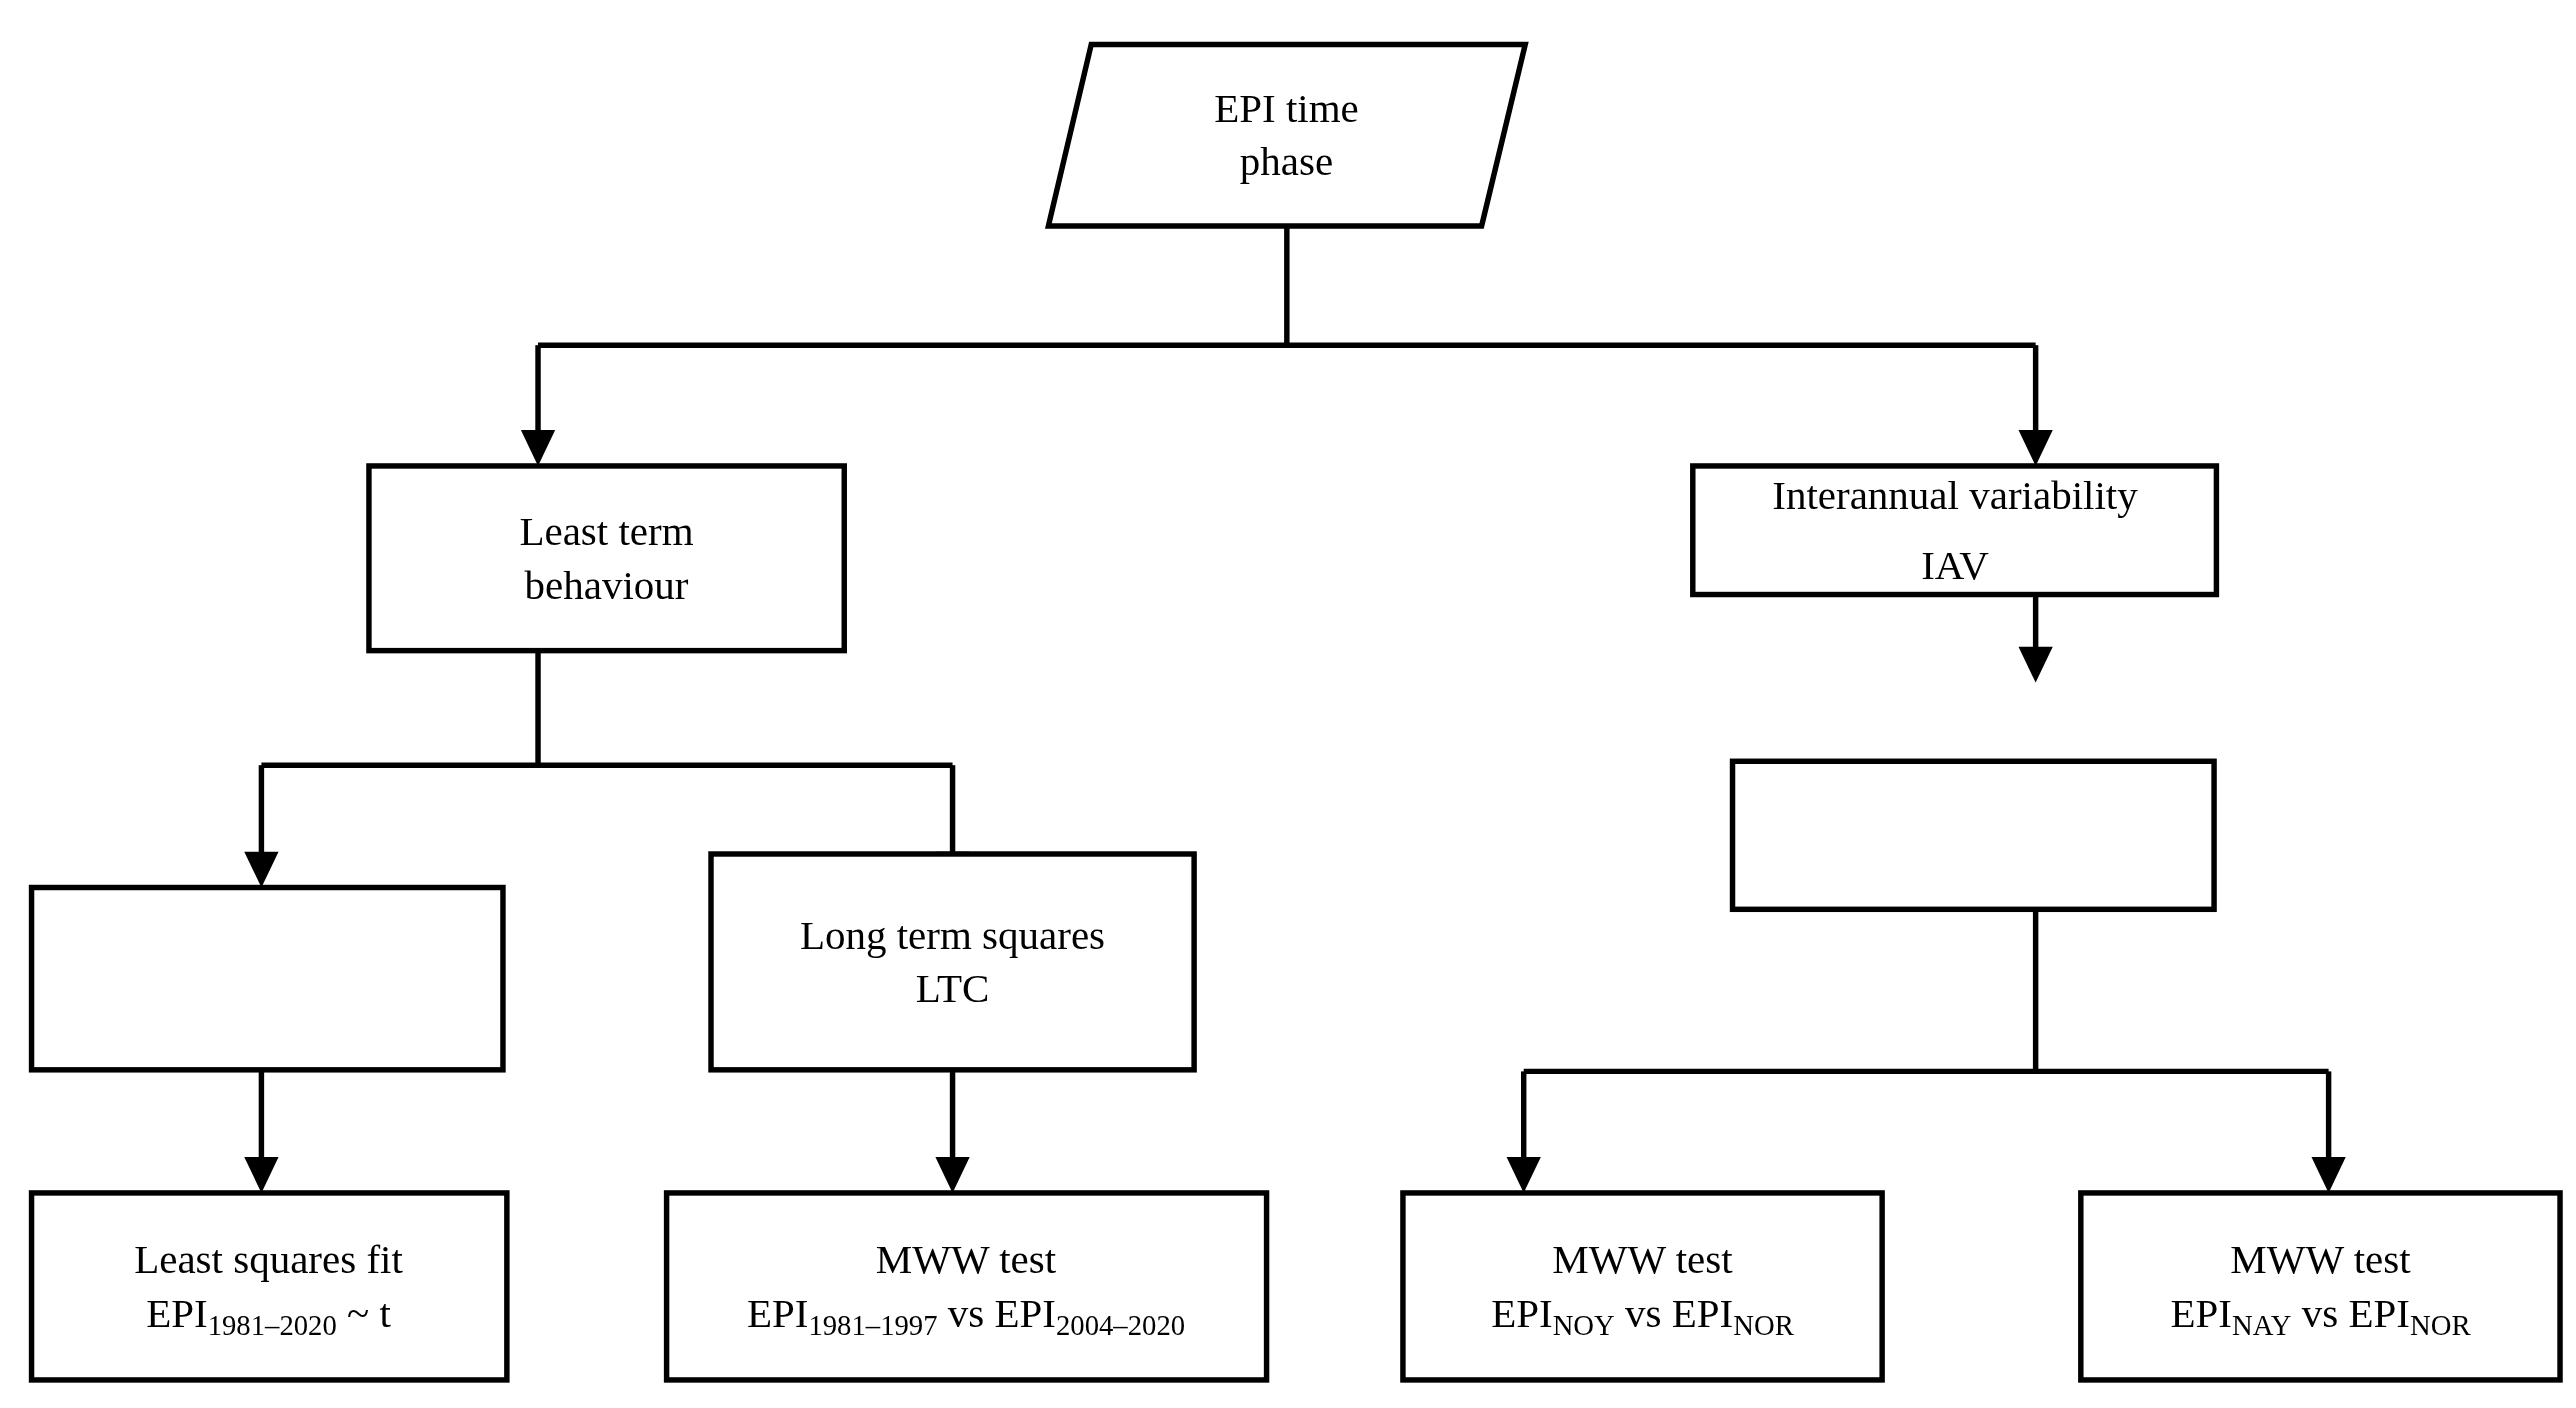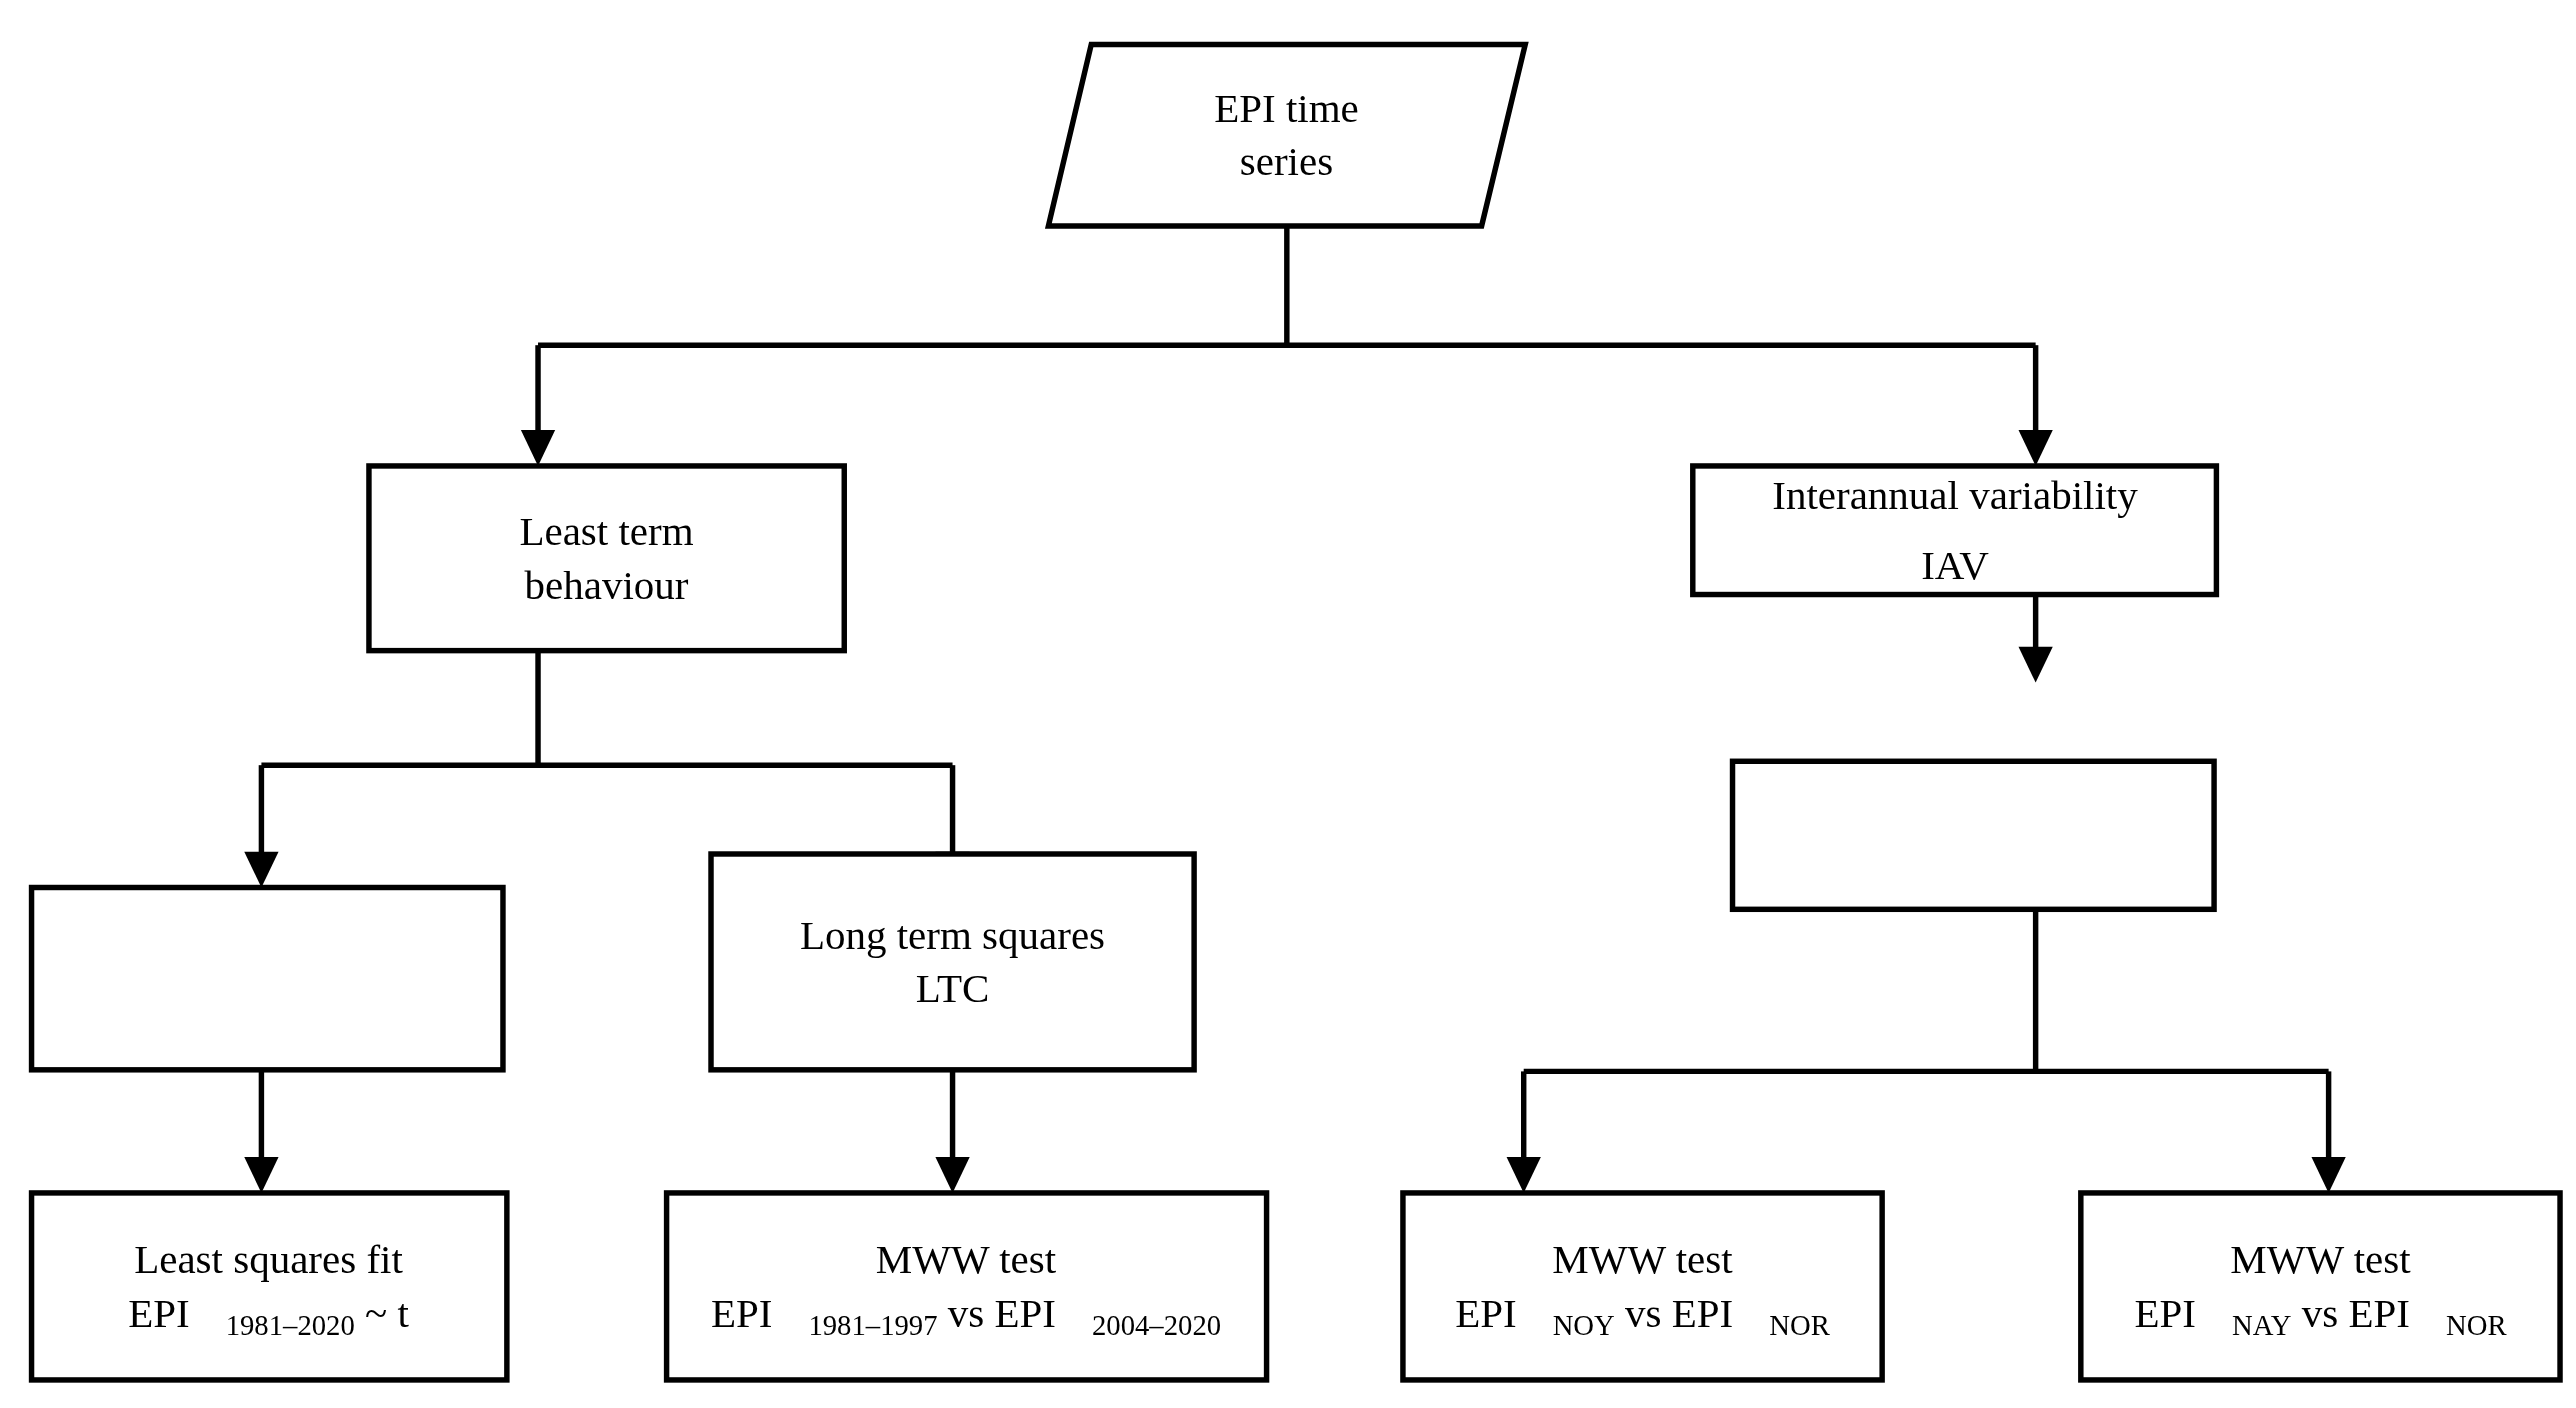--- a/index.html
+++ b/index.html
@@ -58,21 +58,20 @@
     white-space: nowrap;
     pointer-events: none;
   }
   .node-text .line {
     display: block;
   }
   .node-text sub {
     font-size: 0.70em;
     vertical-align: -0.28em;
     line-height: 0;
-    margin-left: 36px;
   }
 </style>
 </head>
 <body>
 
 <div id="flowchart-root">
 
   <svg class="chart-canvas" viewBox="0 0 3305 1807" xmlns="http://www.w3.org/2000/svg">
 
     <line class="connector" x1="1651" y1="290" x2="1651" y2="443"></line>
@@ -124,21 +123,21 @@
 
     <rect class="node-shape" x="855" y="1531" width="770" height="240"></rect>
 
     <rect class="node-shape" x="1800" y="1531" width="615" height="240"></rect>
 
     <rect class="node-shape" x="2670" y="1531" width="615" height="240"></rect>
   </svg>
 
   <div class="node-text" style="left:1048px; top:44px; width:477px; height:182px;">
     <span class="line">EPI time</span>
-    <span class="line">series</span>
+    <span class="line">phase</span>
   </div>
 
   <div class="node-text" style="left:369px; top:466px; width:475px; height:185px;">
     <span class="line">Least term</span>
     <span class="line">behaviour</span>
   </div>
 
   <div class="node-text" style="left:1693px; top:466px; width:524px; height:129px;gap:16px;">
     <span class="line">Interannual variability</span>
     <span class="line">IAV</span>

